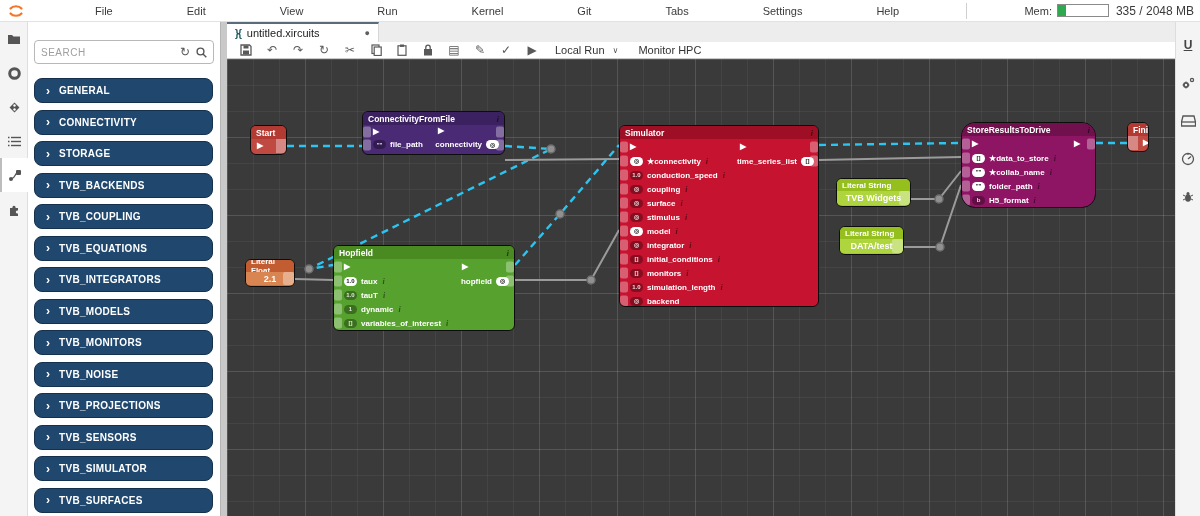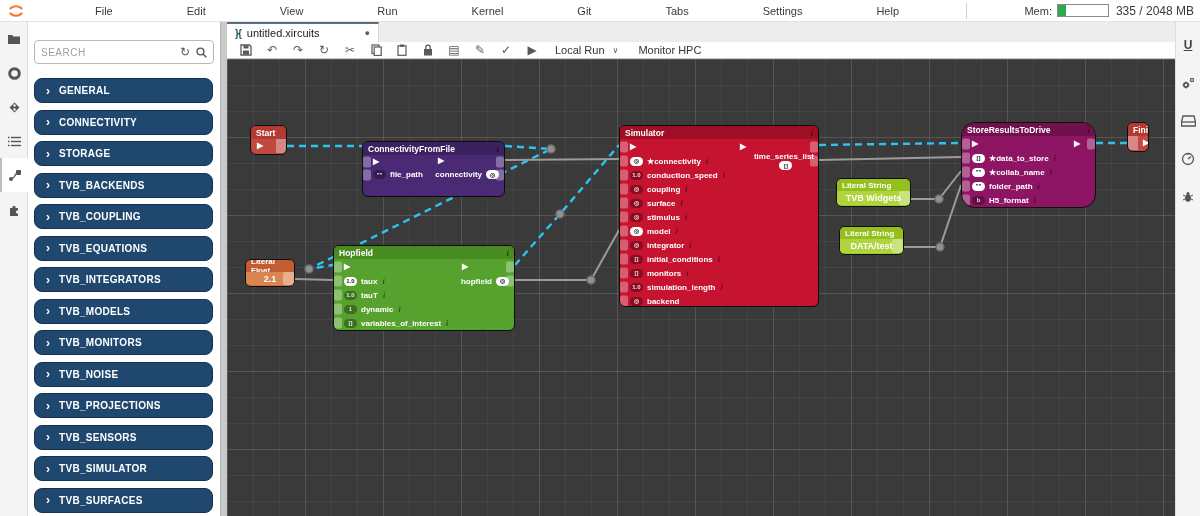--- a/index.html
+++ b/index.html
@@ -316,21 +316,21 @@
       <div class="xnode n-start" style="left:23px; top:66px; width:37px; height:30px;">
         <div class="xtitle">
             <span>Start</span>
           </div>
         <div class="frow" style="height:14px;">
           <span class="arrow in" style="margin-left:6px;">▶</span>
           <span class="startcell"></span>
         </div>
       </div>
 
-      <div class="xnode n-cff" style="left:135px; top:82px; width:143px; height:56px;">
+      <div class="xnode n-cff" style="left:135px; top:52px; width:143px; height:44px;">
         <div class="xtitle">
             <span>ConnectivityFromFile</span>
             <span class="xinfo-t">i</span>
           </div>
         <div class="frow" style="height:13px;">
           <span class="hport l"></span>
           <span class="hport r"></span>
           <span class="arrow in">▶</span>
           <span class="arrow outpos" style="left:75px; top:2px;">▶</span>
         </div>
@@ -408,21 +408,21 @@
           <span class="hport r"></span>
           <span class="arrow in">▶</span>
           <span class="arrow outpos" style="left:120px; top:4px;">▶</span>
         </div>
         <div class="prow">
           <span class="hport l"></span>
           <span class="hport r"></span>
           <span class="pill on">◎</span>
           <span>★connectivity</span>
           <span class="pinfo">i</span>
-          <span class="outlabel" style="right:4px;flex-direction:column;">
+          <span class="outlabel" style="right:4px;">
             <span>time_series_list</span>
             <span class="pill on">[]</span>
           </span>
         </div>
         <div class="prow">
             <span class="hport l"></span>
             <span class="pill">1.0</span>
             <span>conduction_speed</span>
             <span class="pinfo">i</span>
           </div>

